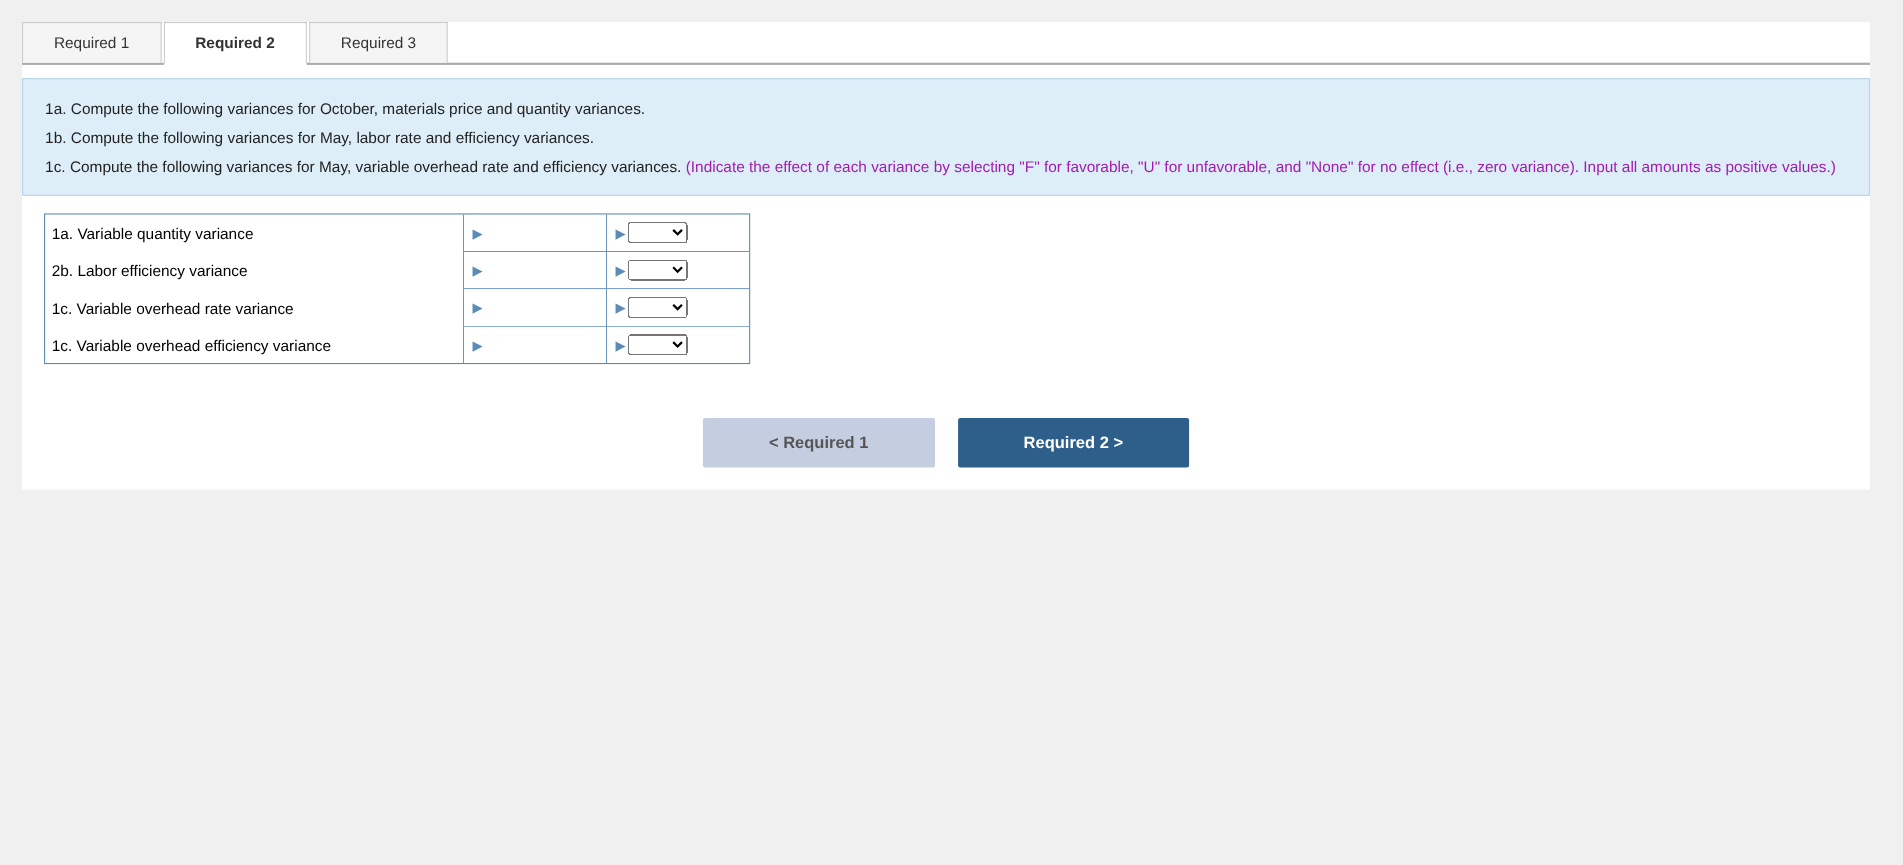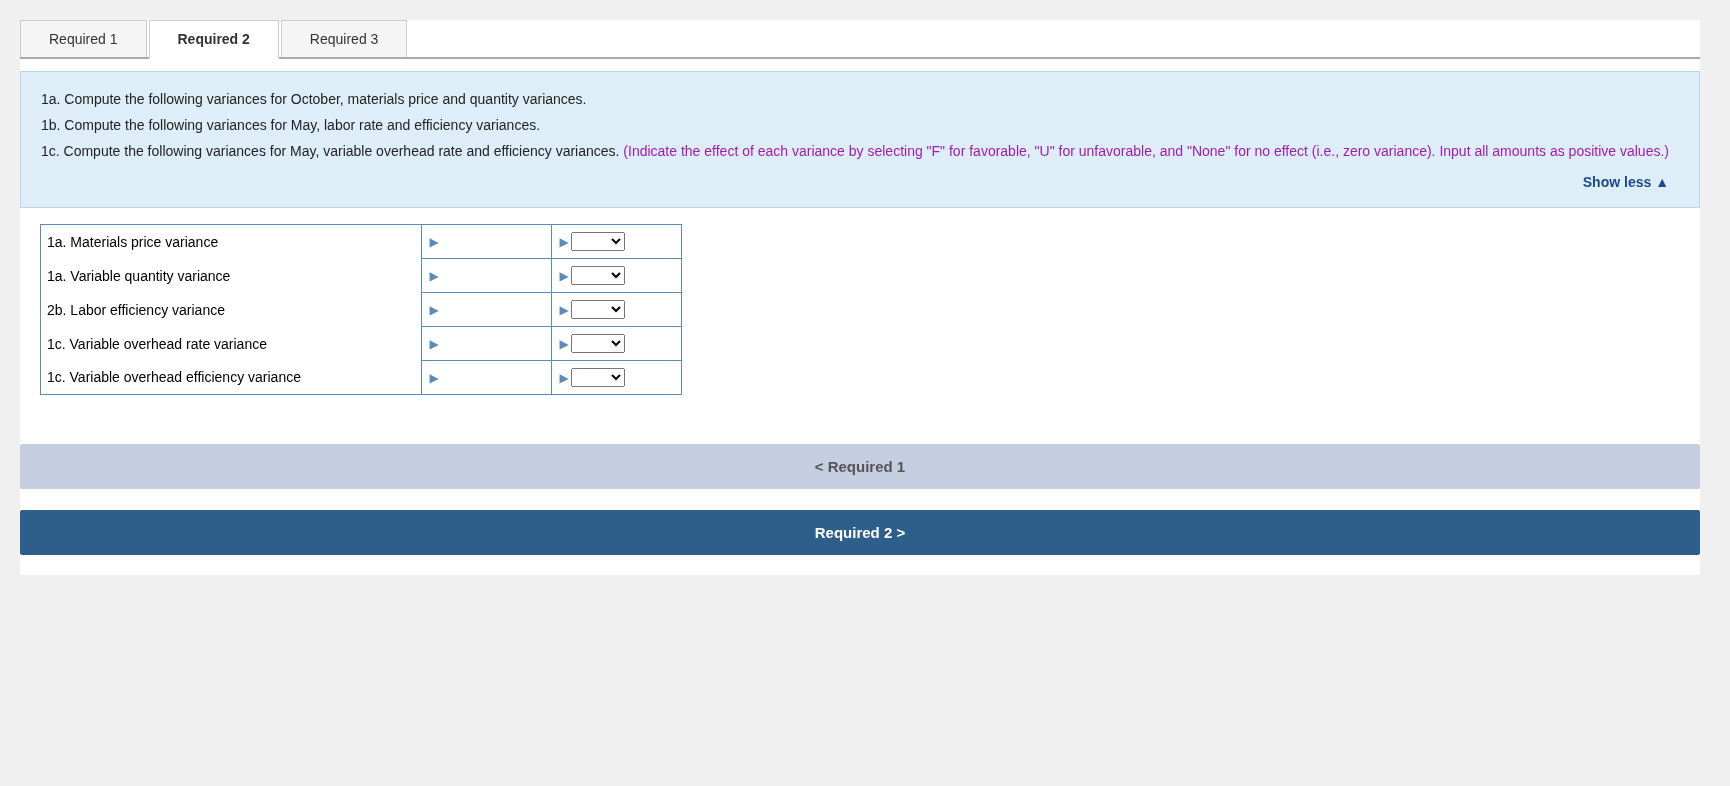--- a/index.html
+++ b/index.html
@@ -130,21 +130,21 @@
       border: none;
       outline: none;
       background: transparent;
       font-size: 14px;
       width: 100%;
     }
 
     
     .nav-buttons {
       display: flex;
-      flex-direction: column;
+      flex-direction: row;
       justify-content: center;
       gap: 21px;
       margin-top: 30px;
       margin-bottom: 20px;
     }
     .nav-btn {
       padding: 14px 60px;
       font-size: 15px;
       font-weight: bold;
       cursor: pointer;
@@ -170,44 +170,26 @@
     <div class="tab active">Required 2</div>
     <div class="tab">Required 3</div>
   </div>
 
   <div class="info-box">
     <p>1a. Compute the following variances for October, materials price and quantity variances.</p>
     <p>1b. Compute the following variances for May, labor rate and efficiency variances.</p>
     <p>
       <span>1c. Compute the following variances for May, variable overhead rate and efficiency variances.</span><span class="red-text"> (Indicate the effect of each variance by selecting "F" for favorable, "U" for unfavorable, and "None" for no effect (i.e., zero variance). Input all amounts as positive values.)</span>
     </p>
-    <div class="show-less">
-      <span>Show less ▲</span>
-    </div>
   </div>
 
   <div class="table-section">
     <div class="table-wrapper">
       <table class="variance-table-inner">
         <tbody id="table-body">
-        <tr>
-              <td class="label-cell">1a. Materials price variance</td>
-              <td class="input-cell">
-                <div class="cell-content">
-                  <span class="arrow-indicator">▶</span>
-                  <input type="text" style="">
-                </div>
-              </td>
-              <td class="input-cell">
-                <div class="cell-content">
-                  <span class="arrow-indicator">▶</span>
-                  <select><option value=""></option><option value="F">F</option><option value="U">U</option><option value="None">None</option></select>
-                </div>
-              </td>
-            </tr>
             <tr>
               <td class="label-cell">1a. Variable quantity variance</td>
               <td class="input-cell">
                 <div class="cell-content">
                   <span class="arrow-indicator">▶</span>
                   <input type="text" style="">
                 </div>
               </td>
               <td class="input-cell">
                 <div class="cell-content">

